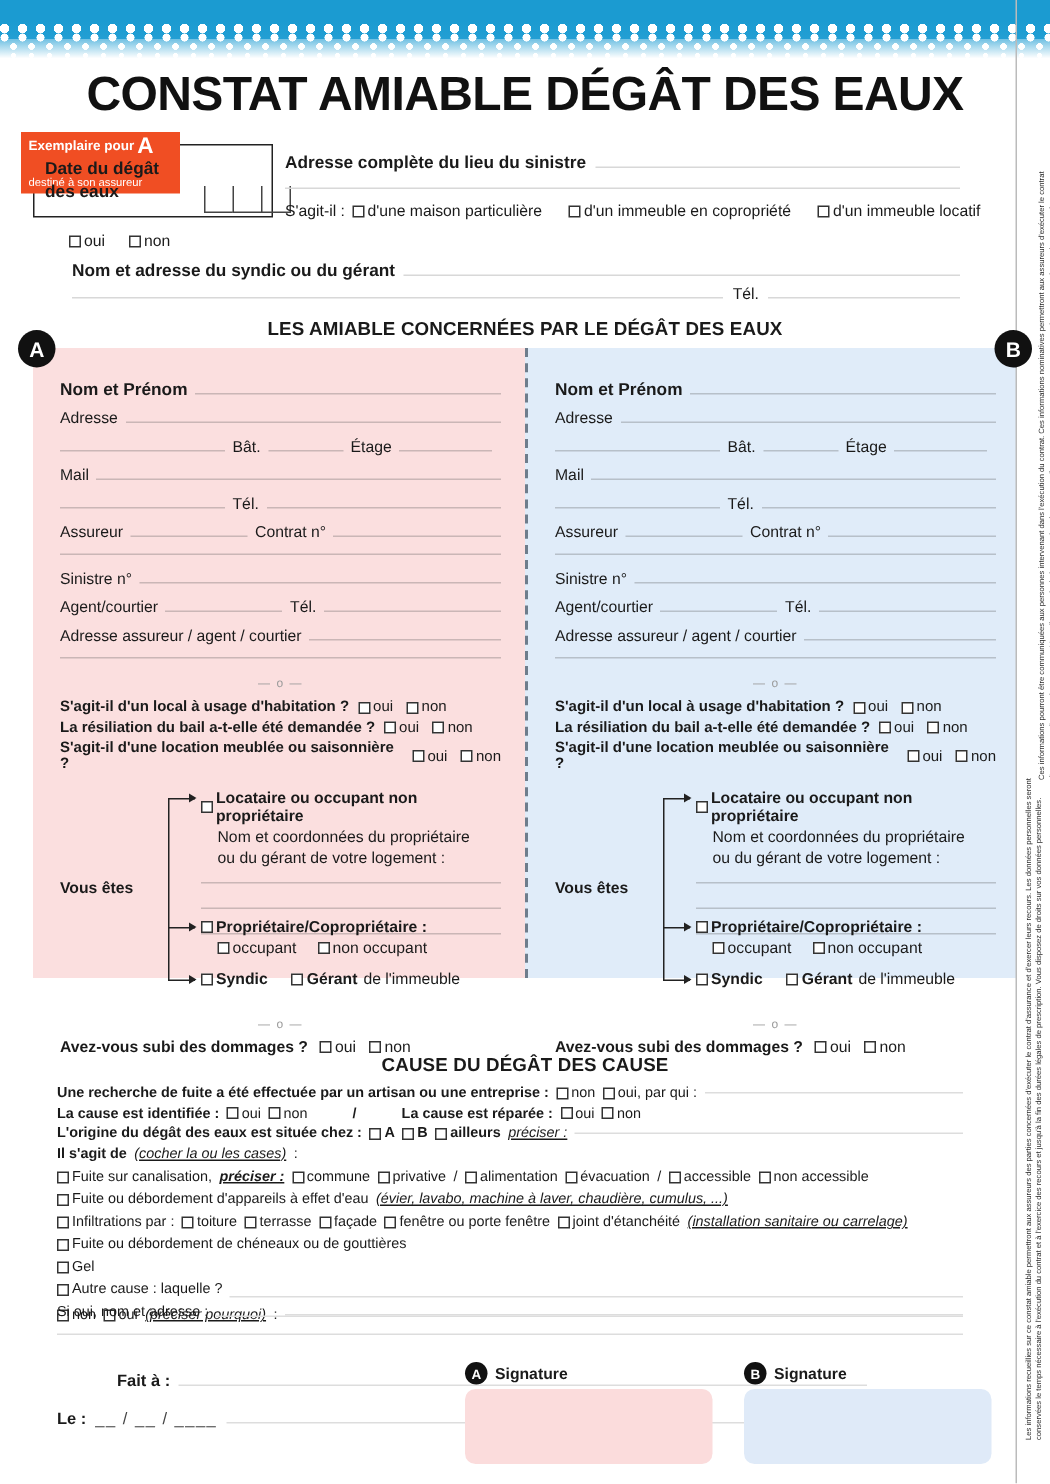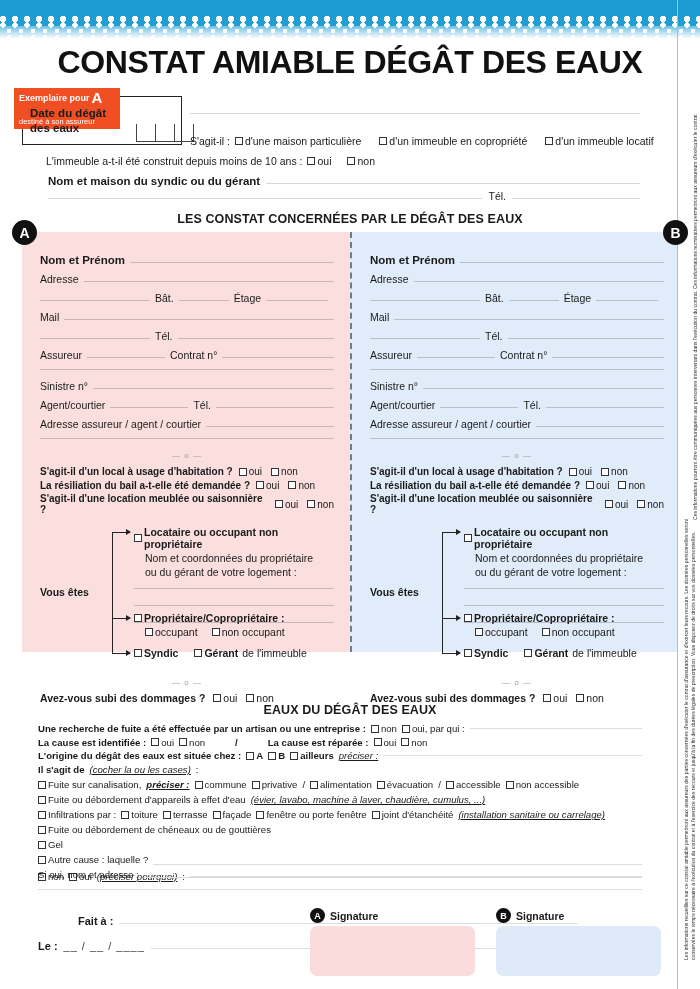--- a/index.html
+++ b/index.html
@@ -180,20 +180,24 @@
   <div>Date du dégât</div>
   <div>des eaux</div>
 </div>
 <div class="datecells">
   <span></span>
   <span></span>
   <span></span>
 </div>
 
 <div class="hdrform">
+  <div class="hdr-line1">
+    <span class="hdr-addr-label">Adresse complète du lieu du sinistre</span>
+    <span class="rule"></span>
+  </div>
   <div class="hdr-line2">
       <span class="rule" style="display:block"></span>
     </div>
 </div>
 
 <div class="sagit">
   <span>S'agit-il :</span>
   <span class="opt">
       <i class="cb"></i>
       <span>d'une maison particulière</span>
@@ -204,43 +208,42 @@
       <span>d'un immeuble en copropriété</span>
     </span>
   <span style="width:8px"></span>
   <span class="opt">
       <i class="cb"></i>
       <span>d'un immeuble locatif</span>
     </span>
 </div>
 
 <div class="imm10">
-  <span>L'immeuble a-t-il été construit depuis moins de 10 ans :</span>
   <span class="opt">
       <i class="cb"></i>
       <span>oui</span>
     </span>
   <span style="width:6px"></span>
   <span class="opt">
       <i class="cb"></i>
       <span>non</span>
     </span>
 </div>
 
 <div class="syndic">
-  <span>Nom et maison du syndic ou du gérant</span>
+  <span>Nom et adresse du syndic ou du gérant</span>
   <span class="rule"></span>
 </div>
 <div class="synd2">
   <span class="r1"></span>
   <span class="tel">Tél.</span>
   <span class="r2"></span>
 </div>
 
-<div class="sect-title" id="parties-title">LES CONSTAT CONCERNÉES PAR LE DÉGÂT DES EAUX</div>
+<div class="sect-title" id="parties-title">LES AMIABLE CONCERNÉES PAR LE DÉGÂT DES EAUX</div>
 
 <div class="panels">
 
   <div class="panel panelA">
     <div class="circ circA">A</div>
     <div class="pbody">
       <div class="frow" style="margin-top:0">
           <span class="lbl b">Nom et Prénom</span>
           <span class="ln"></span>
         </div>
@@ -569,21 +572,21 @@
             <span class="opt">
               <i class="cb"></i>
               <span>non</span>
             </span>
           </span>
       </div>
     </div>
   </div>
 </div>
 
-<div class="sect-title" id="cause-title">EAUX DU DÉGÂT DES EAUX</div>
+<div class="sect-title" id="cause-title">CAUSE DU DÉGÂT DES CAUSE</div>
 
 <div class="cause">
   <div class="crow">
     <span class="b">Une recherche de fuite a été effectuée par un artisan ou une entreprise :</span>
     <span class="opt">
         <i class="cb"></i>
         <span>non</span>
       </span>
     <span class="opt">
         <i class="cb"></i>

